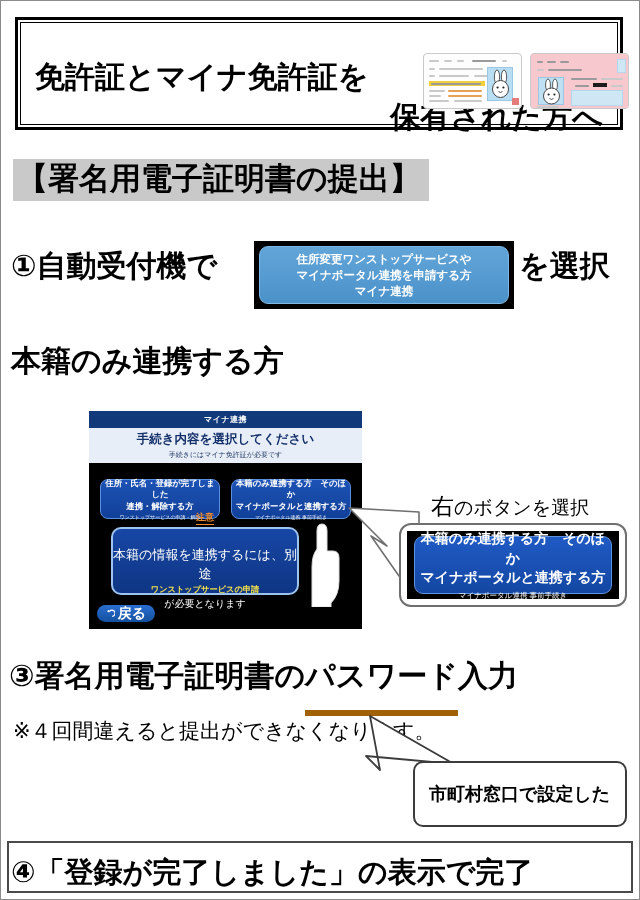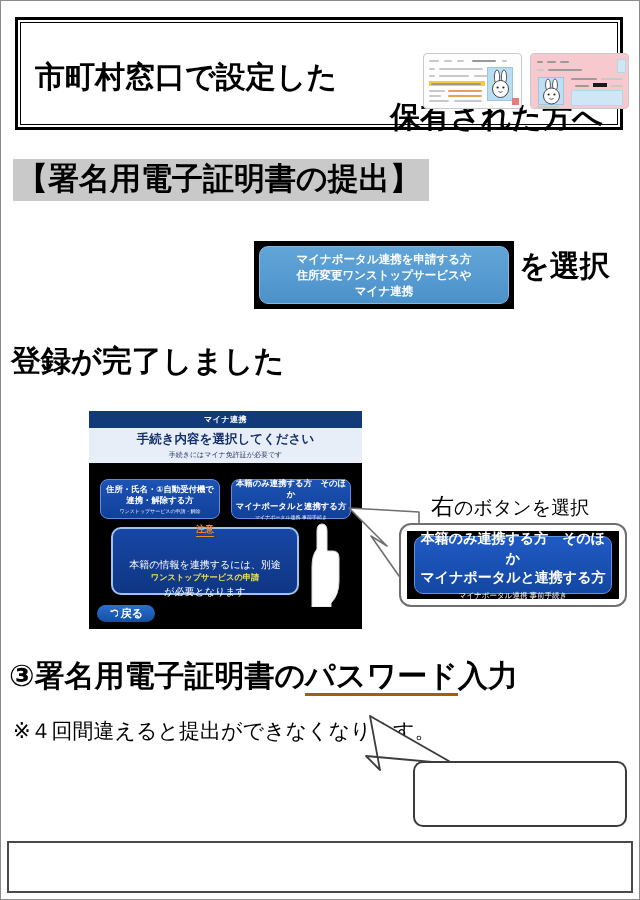--- a/index.html
+++ b/index.html
@@ -146,22 +146,22 @@
     font-size: 30px;
     white-space: nowrap;
     color: #000000;
   }
   .step-1 { left: 10px; top: 245px; }
   .step-1b { left: 518px; top: 245px; }
   .step-2 { left: 10px; top: 340px; }
   .step-3 { left: 8px; top: 655px; }
   .step-4 { left: 10px; top: 852px; font-size: 29px; }
   .underline-txt {
-    border-bottom: 3px solid #a16207;
-    padding-bottom: 1px;
+    border-bottom: 6px solid #a16207;
+    padding-bottom: 18px;
   }
 
   
   .kiosk-btn-wrap {
     position: absolute;
     left: 253px;
     top: 240px;
     width: 260px;
     height: 68px;
     background: #000000;
@@ -282,33 +282,33 @@
     text-align: center;
     color: #ffffff;
   }
   .warn-title {
     color: #f08a2a;
     font-weight: bold;
     font-size: 9px;
     border-bottom: 1px solid #f08a2a;
     margin-bottom: 20px;
   }
-  .warn-l1 { font-size: 10px; line-height: 1.5; }
+  .warn-l1 { font-size: 13px; line-height: 1.5; }
   .warn-l2 { font-size: 8.2px; font-weight: bold; color: #f2e14a; line-height: 1.5; }
   .warn-l3 { font-size: 10px; line-height: 1.5; }
   .kiosk-back {
     position: absolute;
     left: 8px;
     bottom: 7px;
     width: 58px;
     height: 17px;
     background: linear-gradient(#2a6ed0, #14509f);
     border-radius: 9px;
     color: #ffffff;
-    font-size: 11px;
+    font-size: 14px;
     font-weight: bold;
     display: flex;
     align-items: center;
     justify-content: center;
     gap: 3px;
   }
   .hand {
     position: absolute;
     left: 208px;
     top: 58px;
@@ -417,21 +417,21 @@
   }
 </style>
 </head>
 <body>
 
 <div id="page">
 
   <div class="header-frame">
     <div class="header-frame-inner">
 
-      <div class="header-line l1">市町村窓口で設定した</div>
+      <div class="header-line l1">免許証とマイナ免許証を</div>
       <div class="header-line l2">保有された方へ</div>
 
       <div class="card card-dl">
         <div class="c-row" style="left:5px; top:6px; width:10px;"></div>
         <div class="c-row" style="left:20px; top:6px; width:8px;"></div>
         <div class="c-row" style="left:33px; top:6px; width:7px;"></div>
         <div class="c-row dark" style="left:48px; top:6px; width:24px;"></div>
         <div class="c-row" style="left:78px; top:6px; width:5px;"></div>
         <div class="c-row" style="left:5px; top:14px; width:6px;"></div>
         <div class="c-row" style="left:15px; top:14px; width:44px;"></div>
@@ -484,44 +484,45 @@
         <div class="c-blueblock" style="left:40px; top:36px; width:52px; height:16px;"></div>
         <div class="c-row" style="left:6px; top:52px; width:22px;"></div>
         <div class="c-blueblock" style="left:86px; top:5px; width:9px; height:14px;"></div>
       </div>
 
     </div>
   </div>
 
   <div class="section-head">【署名用電子証明書の提出】</div>
 
+  <div class="step step-1">①自動受付機で</div>
 
   <div class="kiosk-btn-wrap">
     <div class="kiosk-btn-blue">
+      <span>住所変更ワンストップサービスや</span>
       <span>マイナポータル連携を申請する方</span>
-      <span>住所変更ワンストップサービスや</span>
       <span>マイナ連携</span>
     </div>
   </div>
 
   <div class="step step-1b">を選択</div>
 
-  <div class="step step-2">登録が完了しました</div>
+  <div class="step step-2">本籍のみ連携する方</div>
 
   <div class="kiosk">
     <div class="kiosk-title">マイナ連携</div>
     <div class="kiosk-sub">
       <div class="kiosk-sub-main">手続き内容を選択してください</div>
       <div class="kiosk-sub-small">手続きにはマイナ免許証が必要です</div>
     </div>
     <div class="kiosk-body">
 
       <div class="kiosk-opt left">
         <div class="kiosk-opt-main">
-          <div>住所・氏名・①自動受付機で</div>
+          <div>住所・氏名・登録が完了しました</div>
           <div>連携・解除する方</div>
         </div>
         <div class="kiosk-opt-sub">ワンストップサービスの申請・解除</div>
       </div>
 
       <div class="kiosk-opt right">
         <div class="kiosk-opt-main">
           <div>本籍のみ連携する方　そのほか</div>
           <div>マイナポータルと連携する方</div>
         </div>
@@ -572,17 +573,19 @@
 
   <div class="step step-3"><span>③署名用電子証明書の</span><span class="underline-txt">パスワード</span><span>入力</span></div>
 
   <div class="note">※４回間違えると提出ができなくなります。</div>
 
   <svg class="pw-tail" viewBox="0 0 110 58">
     <path d="M24 2 L108 50 L20 42 L34 56 Z" fill="#ffffff" stroke="#3c3c3c" stroke-width="1.8" stroke-linejoin="round"></path>
   </svg>
 
   <div class="pw-bubble">
+    <div class="pw-line">市町村窓口で設定した</div>
   </div>
 
   <div class="step4-frame"></div>
+  <div class="step step-4">④「登録が完了しました」の表示で完了</div>
 
 </div>
 
 </body></html>

